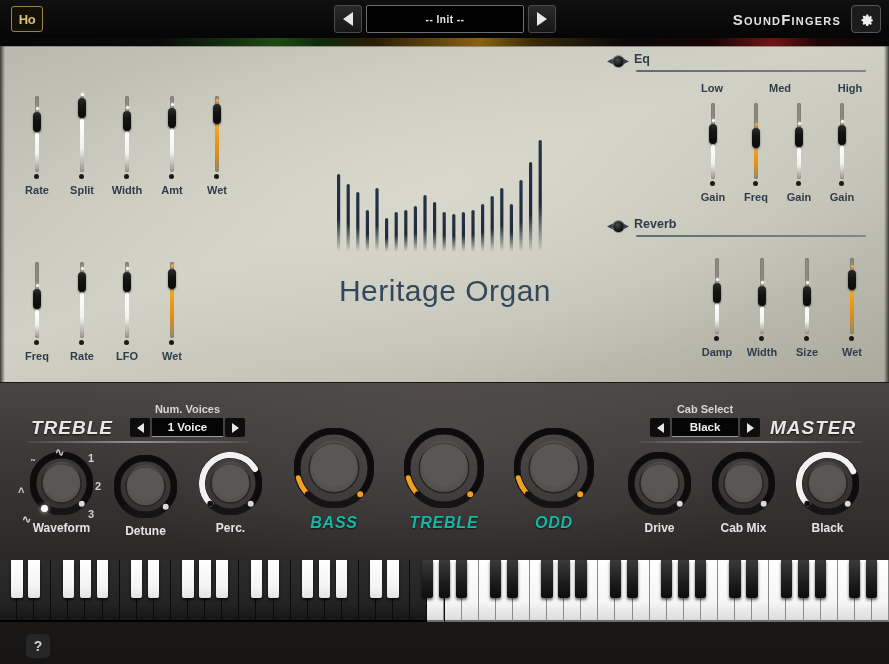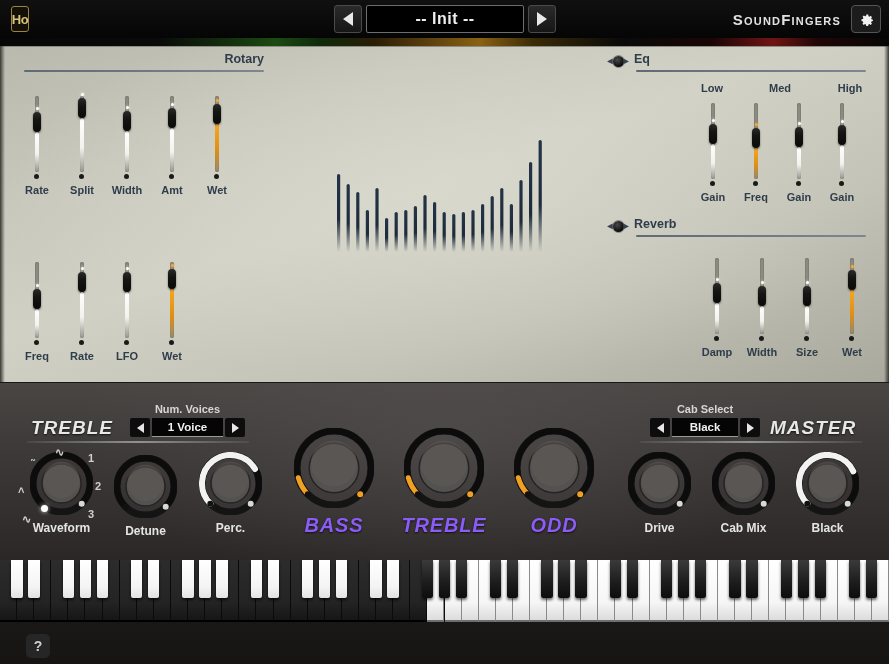--- a/index.html
+++ b/index.html
@@ -9,21 +9,21 @@
     -webkit-font-smoothing:antialiased;
   }
   #app { position:relative; width:889px; height:664px; }
 
   
   .header {
     position:absolute; left:0; top:0; width:889px; height:38px;
     background:linear-gradient(180deg,#101010 0%,#0a0a0a 60%,#050505 100%);
   }
   .logo-badge {
-    position:absolute; left:11px; top:6px; width:18px; height:26px;
+    position:absolute; left:11px; top:6px; width:32px; height:26px;
     border:1px solid #9c8440; border-radius:3px;
     background:#131008;
     color:#d9c178; font-size:13px; font-weight:bold;
     display:flex; align-items:center; justify-content:center;
     letter-spacing:-0.3px;
   }
   .preset-bar { position:absolute; left:334px; top:5px; width:222px; height:28px; }
   .arrow-btn {
     position:absolute; top:0; width:28px; height:28px;
     background:linear-gradient(180deg,#2a2a2a,#161616);
@@ -32,21 +32,21 @@
     cursor:pointer;
   }
   .arrow-btn.left { left:0; }
   .arrow-btn.right { right:0; }
   .tri { width:0; height:0; border-top:7px solid transparent; border-bottom:7px solid transparent; }
   .tri.l { border-right:10px solid #e8e8e8; }
   .tri.r { border-left:10px solid #e8e8e8; }
   .preset-display {
     position:absolute; left:32px; top:0; width:158px; height:28px;
     background:#000; border:1px solid #6e6e6e; border-radius:2px;
-    color:#ededed; font-size:16px; font-weight:bold;
+    color:#ededed; font-size:10px; font-weight:bold;
     display:flex; align-items:center; justify-content:center;
     letter-spacing:0.5px; cursor:pointer;
   }
   .brand {
     position:absolute; right:48px; top:11px;
     color:#e2e2e2; font-size:15px; font-weight:bold;
     letter-spacing:1.2px; font-variant:small-caps;
   }
   .gear-btn {
     position:absolute; right:8px; top:5px; width:30px; height:28px;
@@ -184,21 +184,21 @@
 
   
   .knob { position:absolute; cursor:pointer; }
   .knob-svg { display:block; }
   .knob-label {
     position:absolute; left:50%; transform:translateX(-50%);
     white-space:nowrap; text-align:center;
   }
   .knob-label.small { color:#e4e4e4; font-size:12px; font-weight:bold; }
   .knob-label.big {
-    color:#8b5cf6; font-size:20px; font-weight:bold; font-style:italic;
+    color:#14b8a6; font-size:16px; font-weight:bold; font-style:italic;
     letter-spacing:0.8px; text-shadow:0 1px 2px rgba(0,0,0,0.7);
   }
   .wf-mark { position:absolute; color:#cfcfcf; font-size:11px; font-weight:bold; }
 
   
   .kb-area {
     position:absolute; left:0; top:560px; width:889px; height:104px;
     background:linear-gradient(180deg,#1d1c1b 0%,#161514 100%);
   }
   .keyboard {
@@ -256,24 +256,20 @@
       </svg>
     </div>
   </div>
 
   <div class="color-strip"></div>
 
   <div class="top-panel"></div>
   <div class="panel-edge-l"></div>
   <div class="panel-edge-r"></div>
 
-  <div class="sect-head" style="left:24px; top:50px; width:240px; height:22px;">
-    <div class="sect-title">Rotary</div>
-    <div class="sect-rule"></div>
-  </div>
   <div id="rotary-sliders">
       <div class="slider" style="left: 24px; top: 96px;">
         <div class="sl-track"></div>
         <div class="sl-fill white" style="top:35.68px; height:40.32px;"></div>
         <div class="sl-handle" style="top:15.680000000000001px; height:20px;"></div>
         <div class="sl-cap white" style="top:10.680000000000001px;"></div>
         <div class="sl-base"></div>
         <div class="sl-label">Rate</div>
       </div>
       <div class="slider" style="left: 69px; top: 96px;">
@@ -465,20 +461,21 @@
           <rect x="156.4" y="115" width="3.2" height="42" rx="1.6"></rect>
           <rect x="166" y="109" width="3.2" height="48" rx="1.6"></rect>
           <rect x="175.6" y="101" width="3.2" height="56" rx="1.6"></rect>
           <rect x="185.2" y="93" width="3.2" height="64" rx="1.6"></rect>
           <rect x="194.79999999999998" y="109" width="3.2" height="48" rx="1.6"></rect>
           <rect x="204.4" y="85" width="3.2" height="72" rx="1.6"></rect>
           <rect x="214" y="67" width="3.2" height="90" rx="1.6"></rect>
           <rect x="223.6" y="45" width="3.2" height="112" rx="1.6"></rect>
         </g>
     </svg>
+    <div class="logo-text">Heritage Organ</div>
   </div>
 
   <div class="bot-panel"></div>
 
   <div class="bp-title" style="left:31px; top:417px;">TREBLE</div>
   <div class="bp-rule" style="left:27px; top:441px; width:222px;"></div>
 
   <div class="selector" style="left:130px; top:418px; width:115px; height:30px;">
     <div class="sel-label">Num. Voices</div>
     <div class="sel-arrow" style="left:0;">

